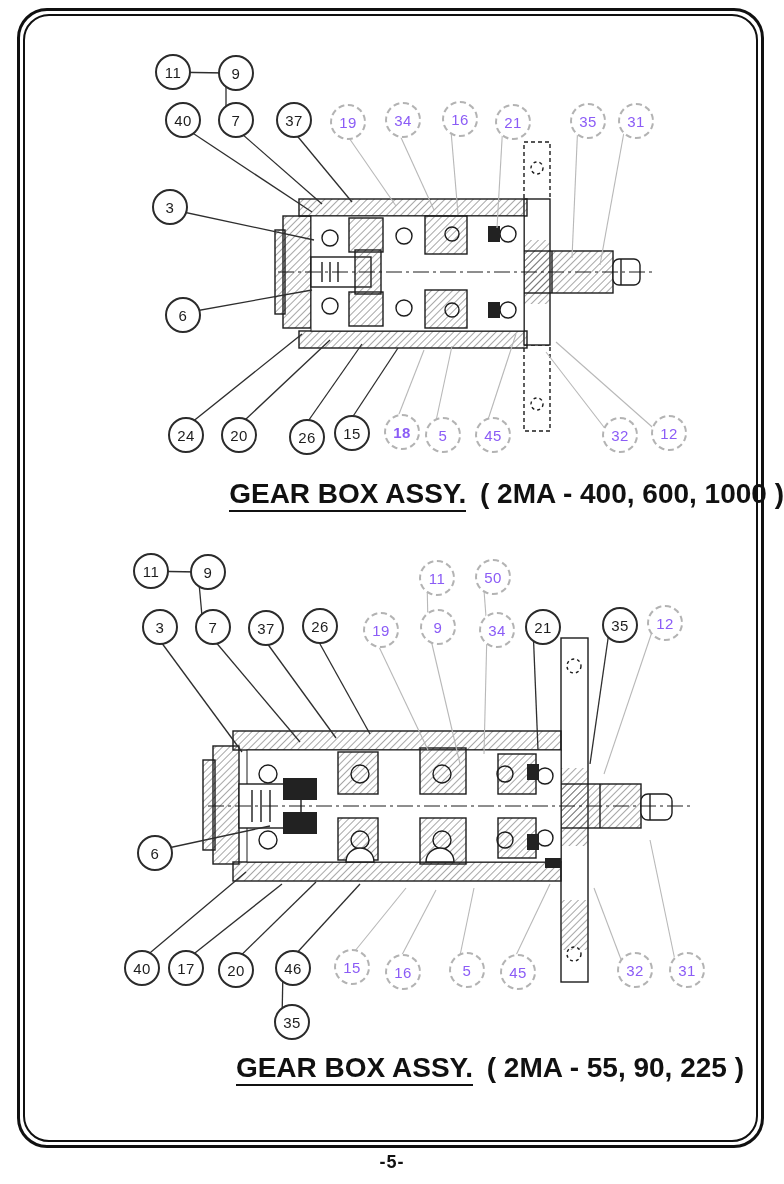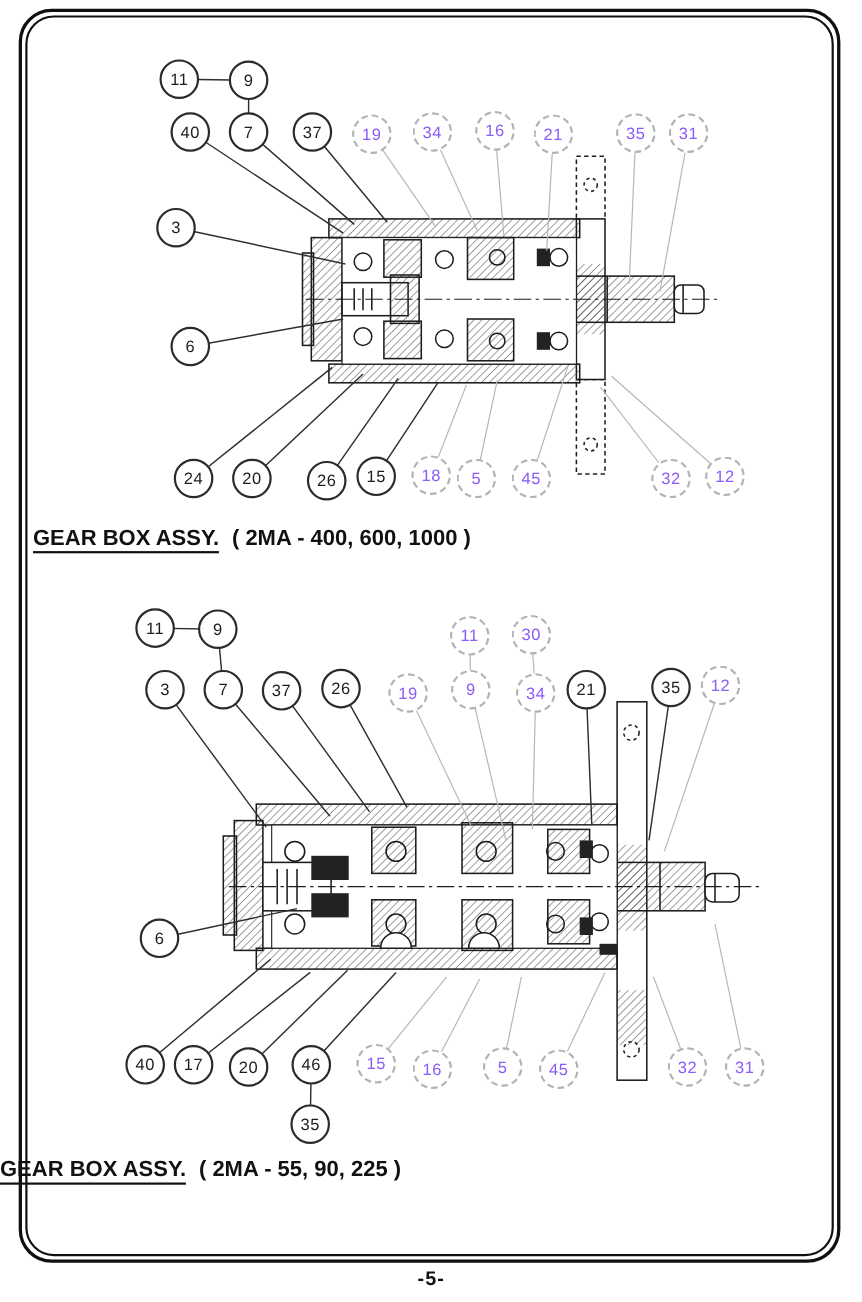--- a/index.html
+++ b/index.html
@@ -9,32 +9,32 @@
   }
   .border-outer{
     position:absolute;left:17px;top:8px;width:747px;height:1140px;
     border:3px solid #101010;border-radius:30px;box-sizing:border-box;
   }
   .border-inner{
     position:absolute;left:3px;top:3px;right:3px;bottom:3px;
     border:2px solid #101010;border-radius:26px;
   }
   #art{position:absolute;left:0;top:0;}
-  #balloon-layer{position:absolute;left:0;top:0;width:620px;height:1184px;pointer-events:none;}
+  #balloon-layer{position:absolute;left:10px;top:0;width:620px;height:1184px;pointer-events:none;}
   .balloon{
     position:absolute;width:36px;height:36px;border-radius:50%;
     border:2px solid #2b2b2b;background:#ffffff;box-sizing:border-box;
     display:flex;align-items:center;justify-content:center;
     font-size:15px;font-weight:500;color:#1d1d1d;letter-spacing:0.5px;
   }
   .balloon.faint{
     border-color:#b3b3b3;border-style:dashed;color:#8b5cf6;font-weight:400;
   }
   .caption{
-    position:absolute;text-align:left;font-weight:bold;font-size:20px;
+    position:absolute;text-align:right;font-weight:bold;font-size:28px;
     color:#111;white-space:nowrap;
   }
   .cap1{left:30px;right:0;top:478px;}
   .cap2{left:0;right:40px;top:1052px;}
   .cap-title{border-bottom:2.5px solid #111;padding-bottom:1px;margin-right:6px;}
   .page-number{
     position:absolute;left:0;right:0;top:1152px;text-align:center;
     font-weight:bold;font-size:18px;color:#111;letter-spacing:1px;
   }
   line.leader{stroke:#2e2e2e;stroke-width:1.3;}
@@ -214,34 +214,34 @@
     <div class="balloon faint" style="left: 432px; top: 101px;">16</div>
     <div class="balloon faint" style="left: 485px; top: 104px;">21</div>
     <div class="balloon faint" style="left: 560px; top: 103px;">35</div>
     <div class="balloon faint" style="left: 608px; top: 103px;">31</div>
     <div class="balloon" style="left: 142px; top: 189px;">3</div>
     <div class="balloon" style="left: 155px; top: 297px;">6</div>
     <div class="balloon" style="left: 158px; top: 417px;">24</div>
     <div class="balloon" style="left: 211px; top: 417px;">20</div>
     <div class="balloon" style="left: 279px; top: 419px;">26</div>
     <div class="balloon" style="left: 324px; top: 415px;">15</div>
-    <div class="balloon faint" style="left: 374px; top: 414px;">18</div>
+    <div class="balloon faint" style="left: 374px; top: 414px; font-weight: bold;">18</div>
     <div class="balloon faint" style="left: 415px; top: 417px;">5</div>
     <div class="balloon faint" style="left: 465px; top: 417px;">45</div>
     <div class="balloon faint" style="left: 592px; top: 417px;">32</div>
     <div class="balloon faint" style="left: 641px; top: 415px;">12</div>
     <div class="balloon" style="left: 123px; top: 553px;">11</div>
     <div class="balloon" style="left: 180px; top: 554px;">9</div>
     <div class="balloon" style="left: 132px; top: 609px;">3</div>
     <div class="balloon" style="left: 185px; top: 609px;">7</div>
     <div class="balloon" style="left: 238px; top: 610px;">37</div>
     <div class="balloon" style="left: 292px; top: 608px;">26</div>
     <div class="balloon faint" style="left: 353px; top: 612px;">19</div>
     <div class="balloon faint" style="left: 409px; top: 560px;">11</div>
-    <div class="balloon faint" style="left: 465px; top: 559px;">30</div>
+    <div class="balloon faint" style="left: 465px; top: 559px;">50</div>
     <div class="balloon faint" style="left: 410px; top: 609px;">9</div>
     <div class="balloon faint" style="left: 469px; top: 612px;">34</div>
     <div class="balloon" style="left: 515px; top: 609px;">21</div>
     <div class="balloon" style="left: 592px; top: 607px;">35</div>
     <div class="balloon faint" style="left: 637px; top: 605px;">12</div>
     <div class="balloon" style="left: 127px; top: 835px;">6</div>
     <div class="balloon" style="left: 114px; top: 950px;">40</div>
     <div class="balloon" style="left: 158px; top: 950px;">17</div>
     <div class="balloon" style="left: 208px; top: 952px;">20</div>
     <div class="balloon" style="left: 265px; top: 950px;">46</div>

